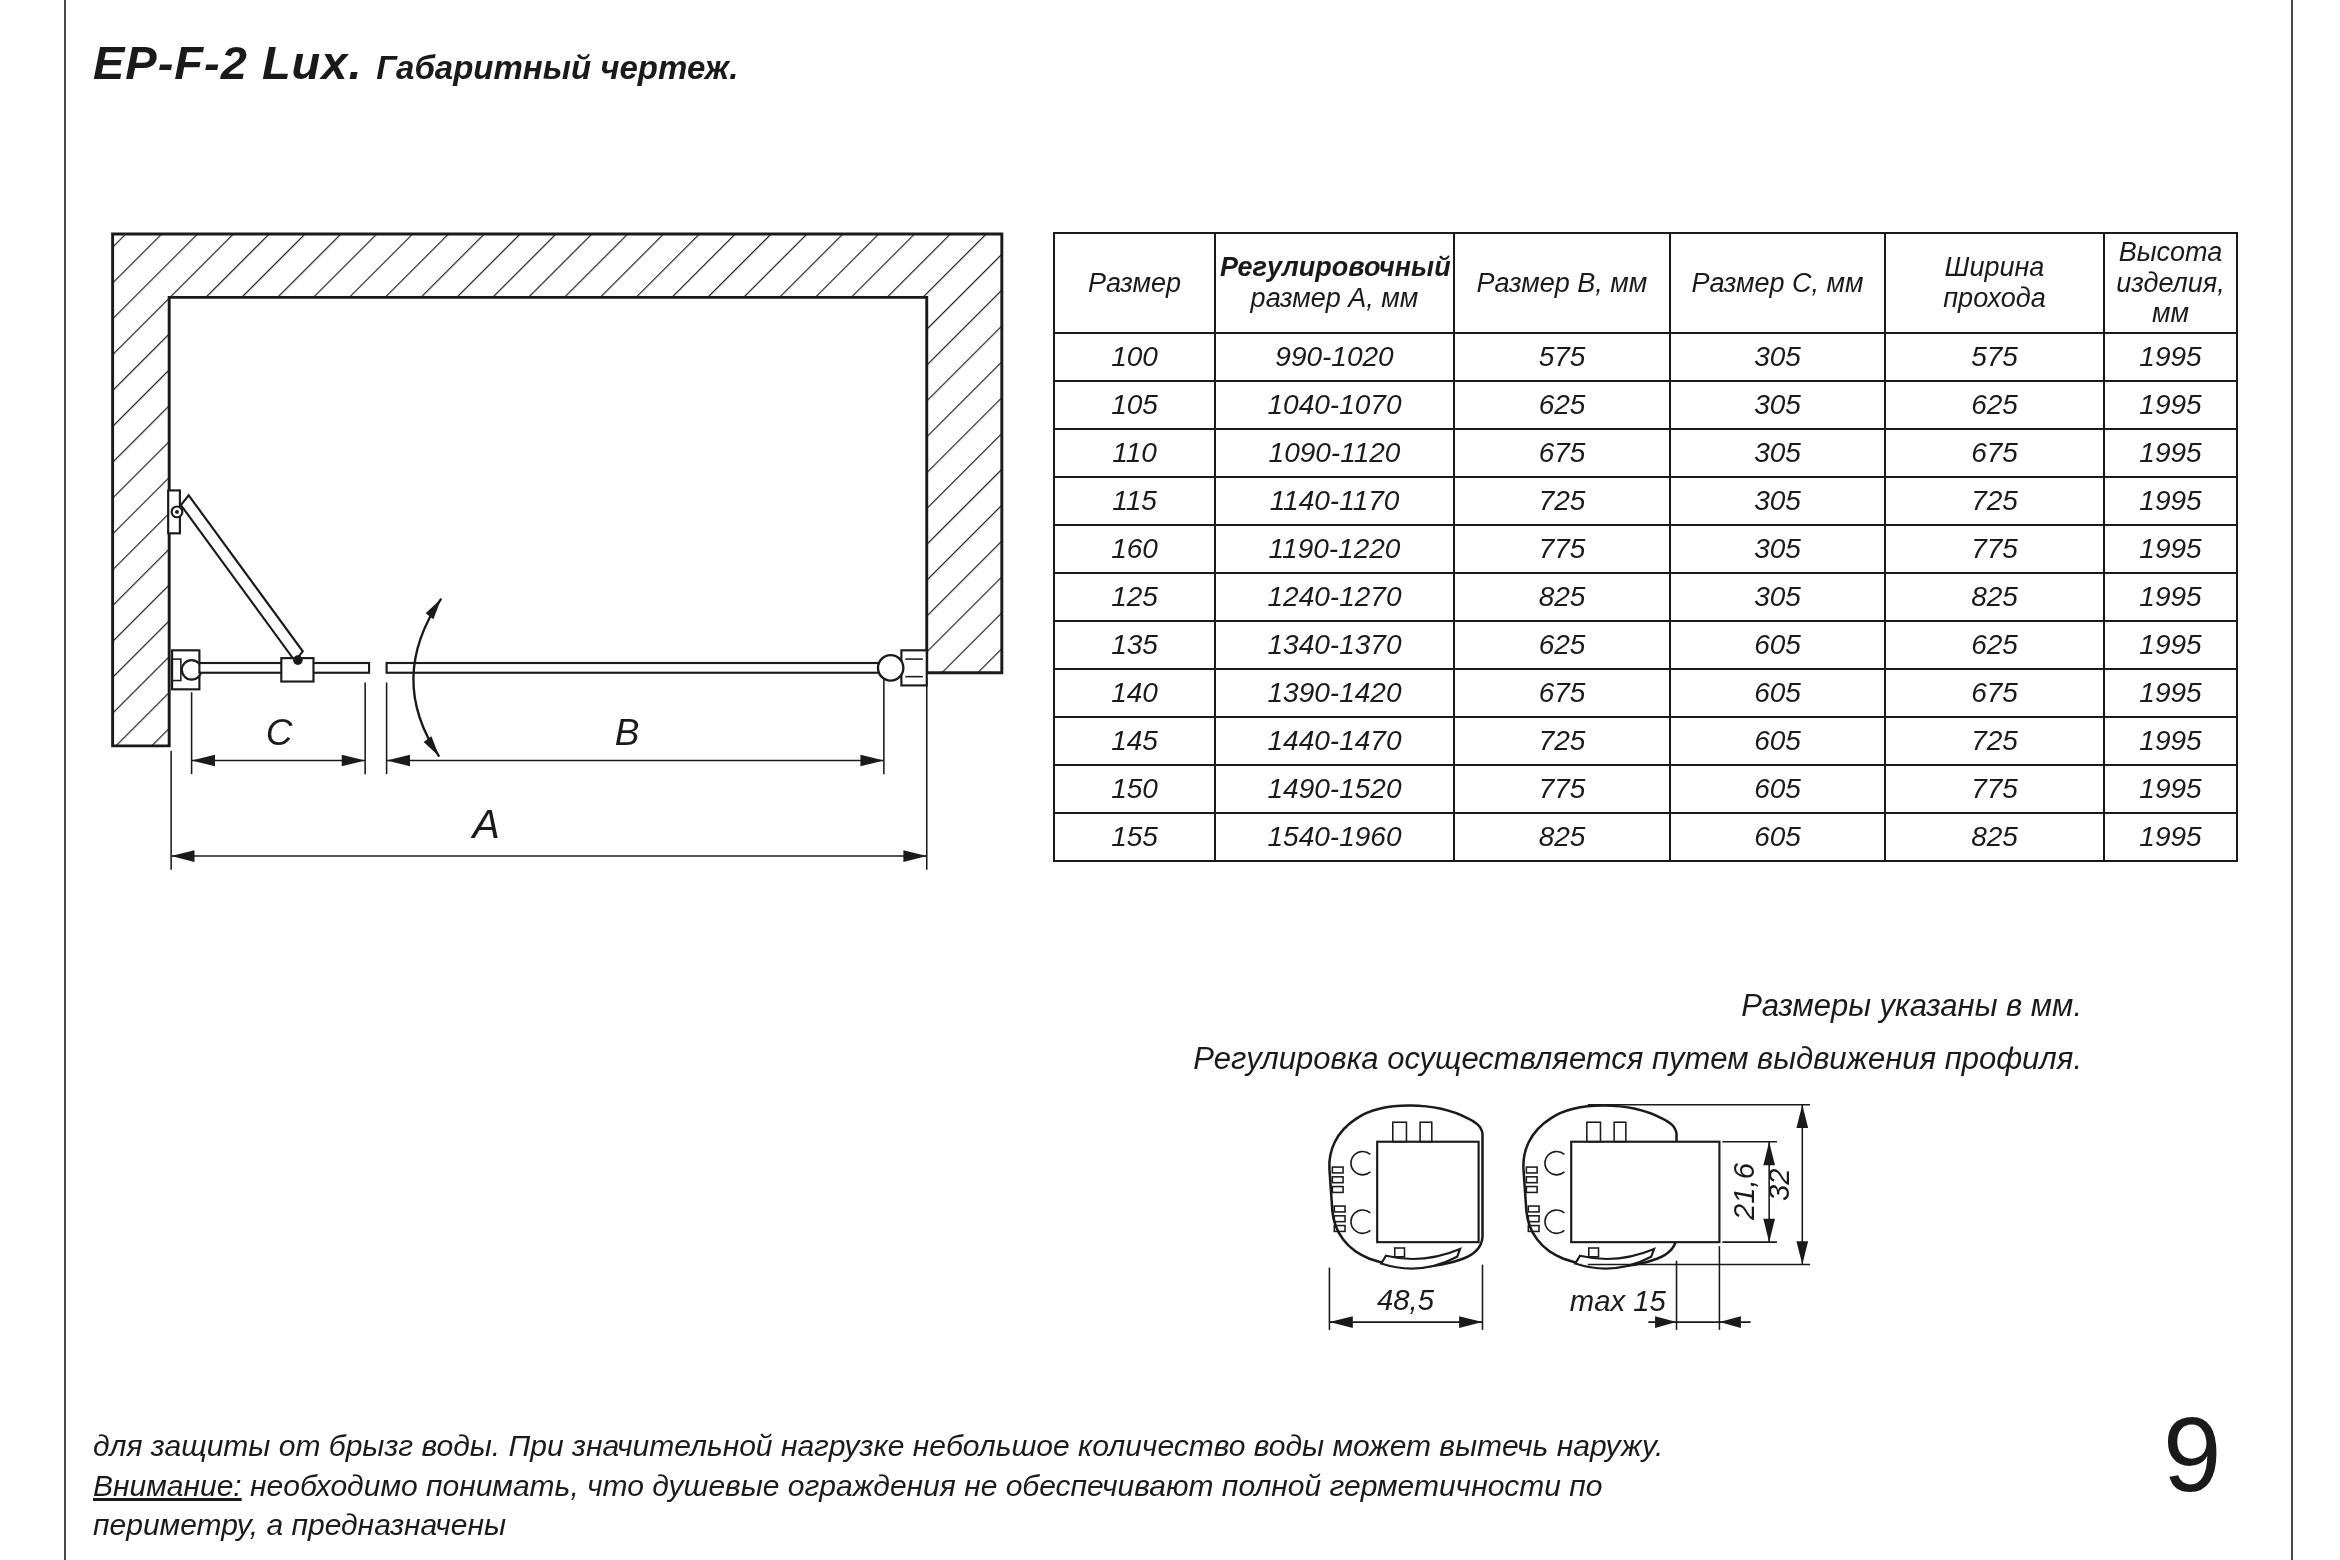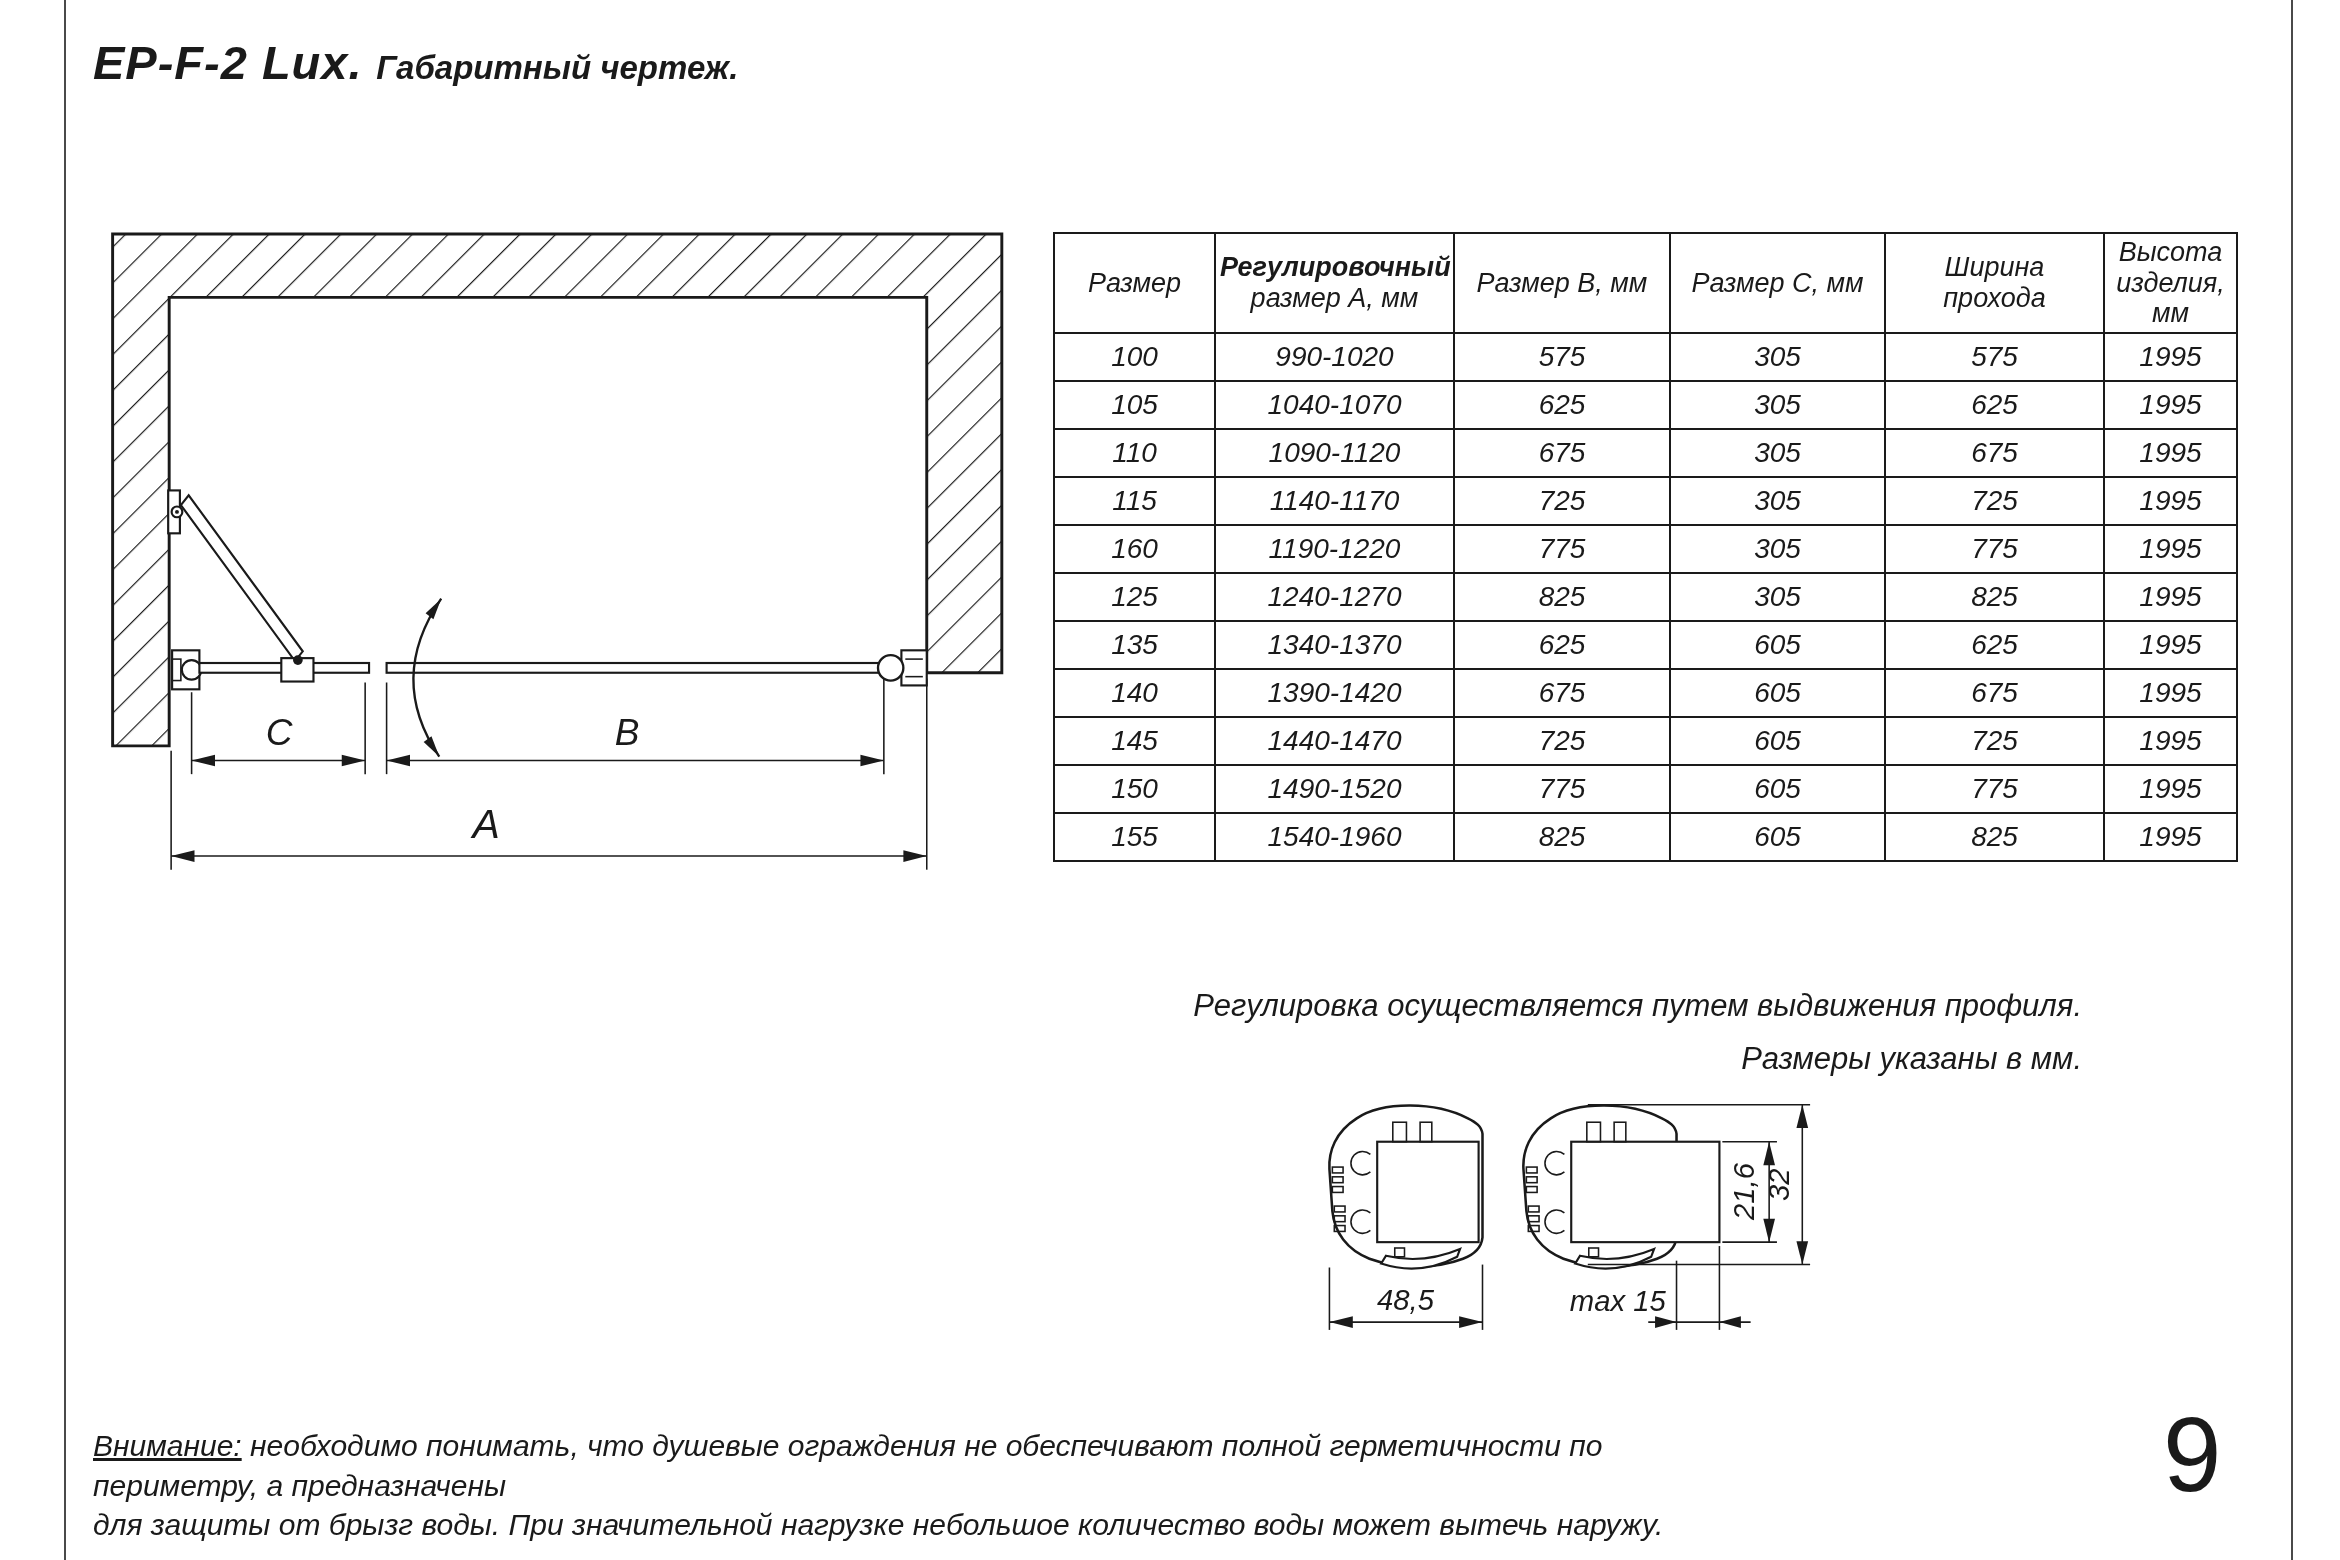--- a/index.html
+++ b/index.html
@@ -294,24 +294,24 @@
         <td>1540-1960</td>
         <td>825</td>
         <td>605</td>
         <td>825</td>
         <td>1995</td>
       </tr>
     </tbody>
 </table>
 
 <div class="notes">
+  <div>Размеры указаны в мм.</div>
   <div>Регулировка осуществляется путем выдвижения профиля.</div>
-  <div>Размеры указаны в мм.</div>
 </div>
 
 <div class="warning">
+  <div>для защиты от брызг воды. При значительной нагрузке небольшое количество воды может вытечь наружу.</div>
   <div><span class="uline">Внимание:</span>
        <span>необходимо понимать, что душевые ограждения не обеспечивают полной герметичности по периметру, а предназначены</span></div>
-  <div>для защиты от брызг воды. При значительной нагрузке небольшое количество воды может вытечь наружу.</div>
 </div>
 
 <div class="pagenum">9</div>
 
 
 </body></html>

